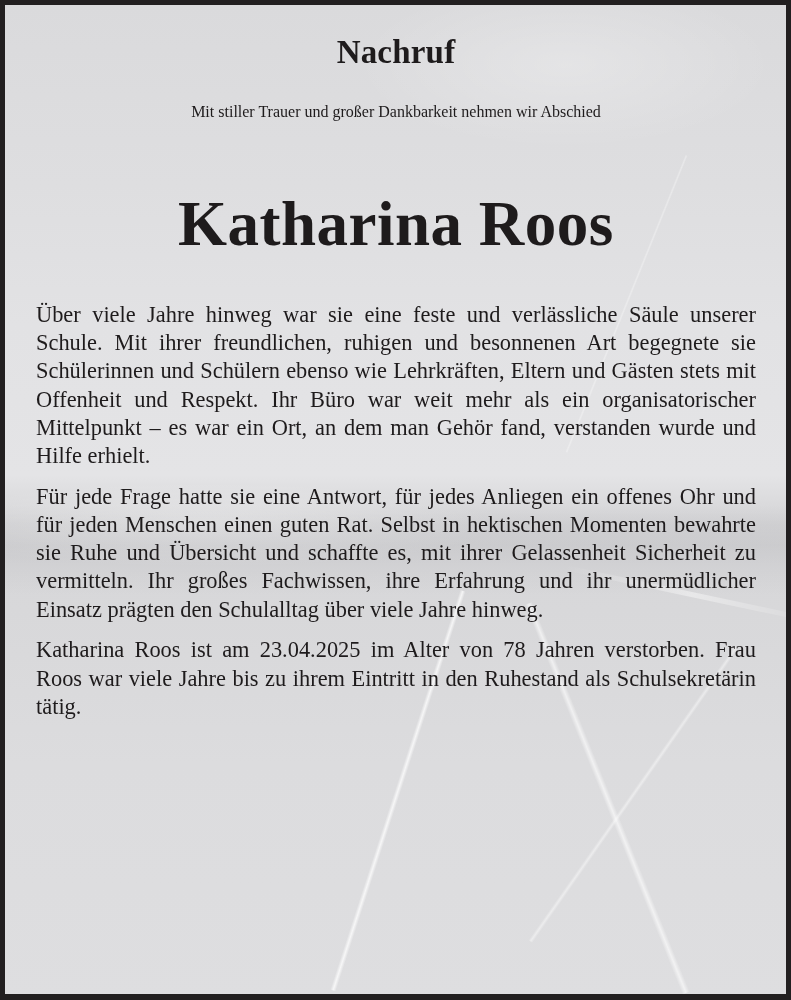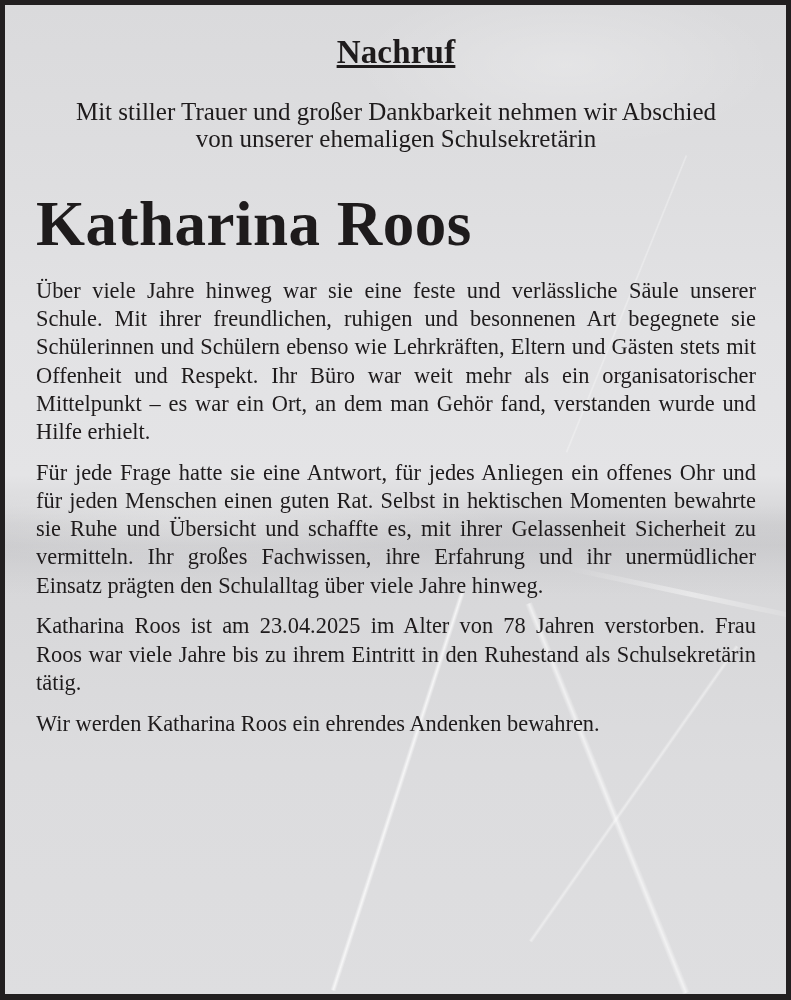--- a/index.html
+++ b/index.html
@@ -74,47 +74,46 @@
   .title {
     position: absolute;
     left: 0; width: 720px;
     top: 27px;
     margin: 0;
     text-align: center;
     font-size: 33px;
     line-height: 40px;
     font-weight: bold;
     letter-spacing: 0.2px;
-    text-decoration: underline;
   }
   .subtitle {
     position: absolute;
     left: 0; width: 720px;
     top: 93px;
     margin: 0;
     text-align: center;
-    font-size: 25px;
+    font-size: 16px;
     line-height: 27px;
   }
   .subtitle span { display: block; }
   .name {
     position: absolute;
     left: 0; width: 720px;
     top: 182px;
     margin: 0;
-    text-align: left;
+    text-align: center;
     font-size: 63px;
     line-height: 74px;
     font-weight: bold;
     letter-spacing: 0.5px;
   }
   .body {
     position: absolute;
     left: 0; width: 720px;
-    top: 272px;
+    top: 296px;
     margin: 0;
   }
   .body p {
     margin: 0 0 12.6px 0;
     font-size: 22.4px;
     line-height: 28.2px;
     text-align: justify;
     text-align-last: left;
     hyphens: manual;
   }
@@ -129,25 +128,23 @@
   <div class="streak s2"></div>
   <div class="streak s3"></div>
   <div class="streak s4"></div>
   <div class="streak s5"></div>
 
   <div class="content">
     <h1 class="title">Nachruf</h1>
 
     <div class="subtitle">
       <span>Mit stiller Trauer und großer Dankbarkeit nehmen wir Abschied</span>
-      <span>von unserer ehemaligen Schulsekretärin</span>
     </div>
 
     <h2 class="name">Katharina Roos</h2>
 
     <div class="body">
       <p>Über viele Jahre hinweg war sie eine feste und verlässliche Säule unserer Schule. Mit ihrer freundlichen, ruhigen und besonnenen Art begegnete sie Schülerinnen und Schülern ebenso wie Lehrkräften, Eltern und Gästen stets mit Offenheit und Respekt. Ihr Büro war weit mehr als ein organisatorischer Mittelpunkt – es war ein Ort, an dem man Gehör fand, verstanden wurde und Hilfe erhielt.</p>
       <p>Für jede Frage hatte sie eine Antwort, für jedes Anliegen ein offenes Ohr und für jeden Menschen einen guten Rat. Selbst in hektischen Momenten bewahrte sie Ruhe und Übersicht und schaffte es, mit ihrer Gelassenheit Sicherheit zu vermitteln. Ihr großes Fachwissen, ihre Erfahrung und ihr unermüdlicher Einsatz prägten den Schulalltag über viele Jahre hinweg.</p>
       <p>Katharina Roos ist am 23.04.2025 im Alter von 78 Jahren verstorben. Frau Roos war viele Jahre bis zu ihrem Eintritt in den Ruhestand als Schulsekretärin tätig.</p>
-      <p>Wir werden Katharina Roos ein ehrendes Andenken bewahren.</p>
     </div>
   </div>
 </div>
 
 </body></html>

